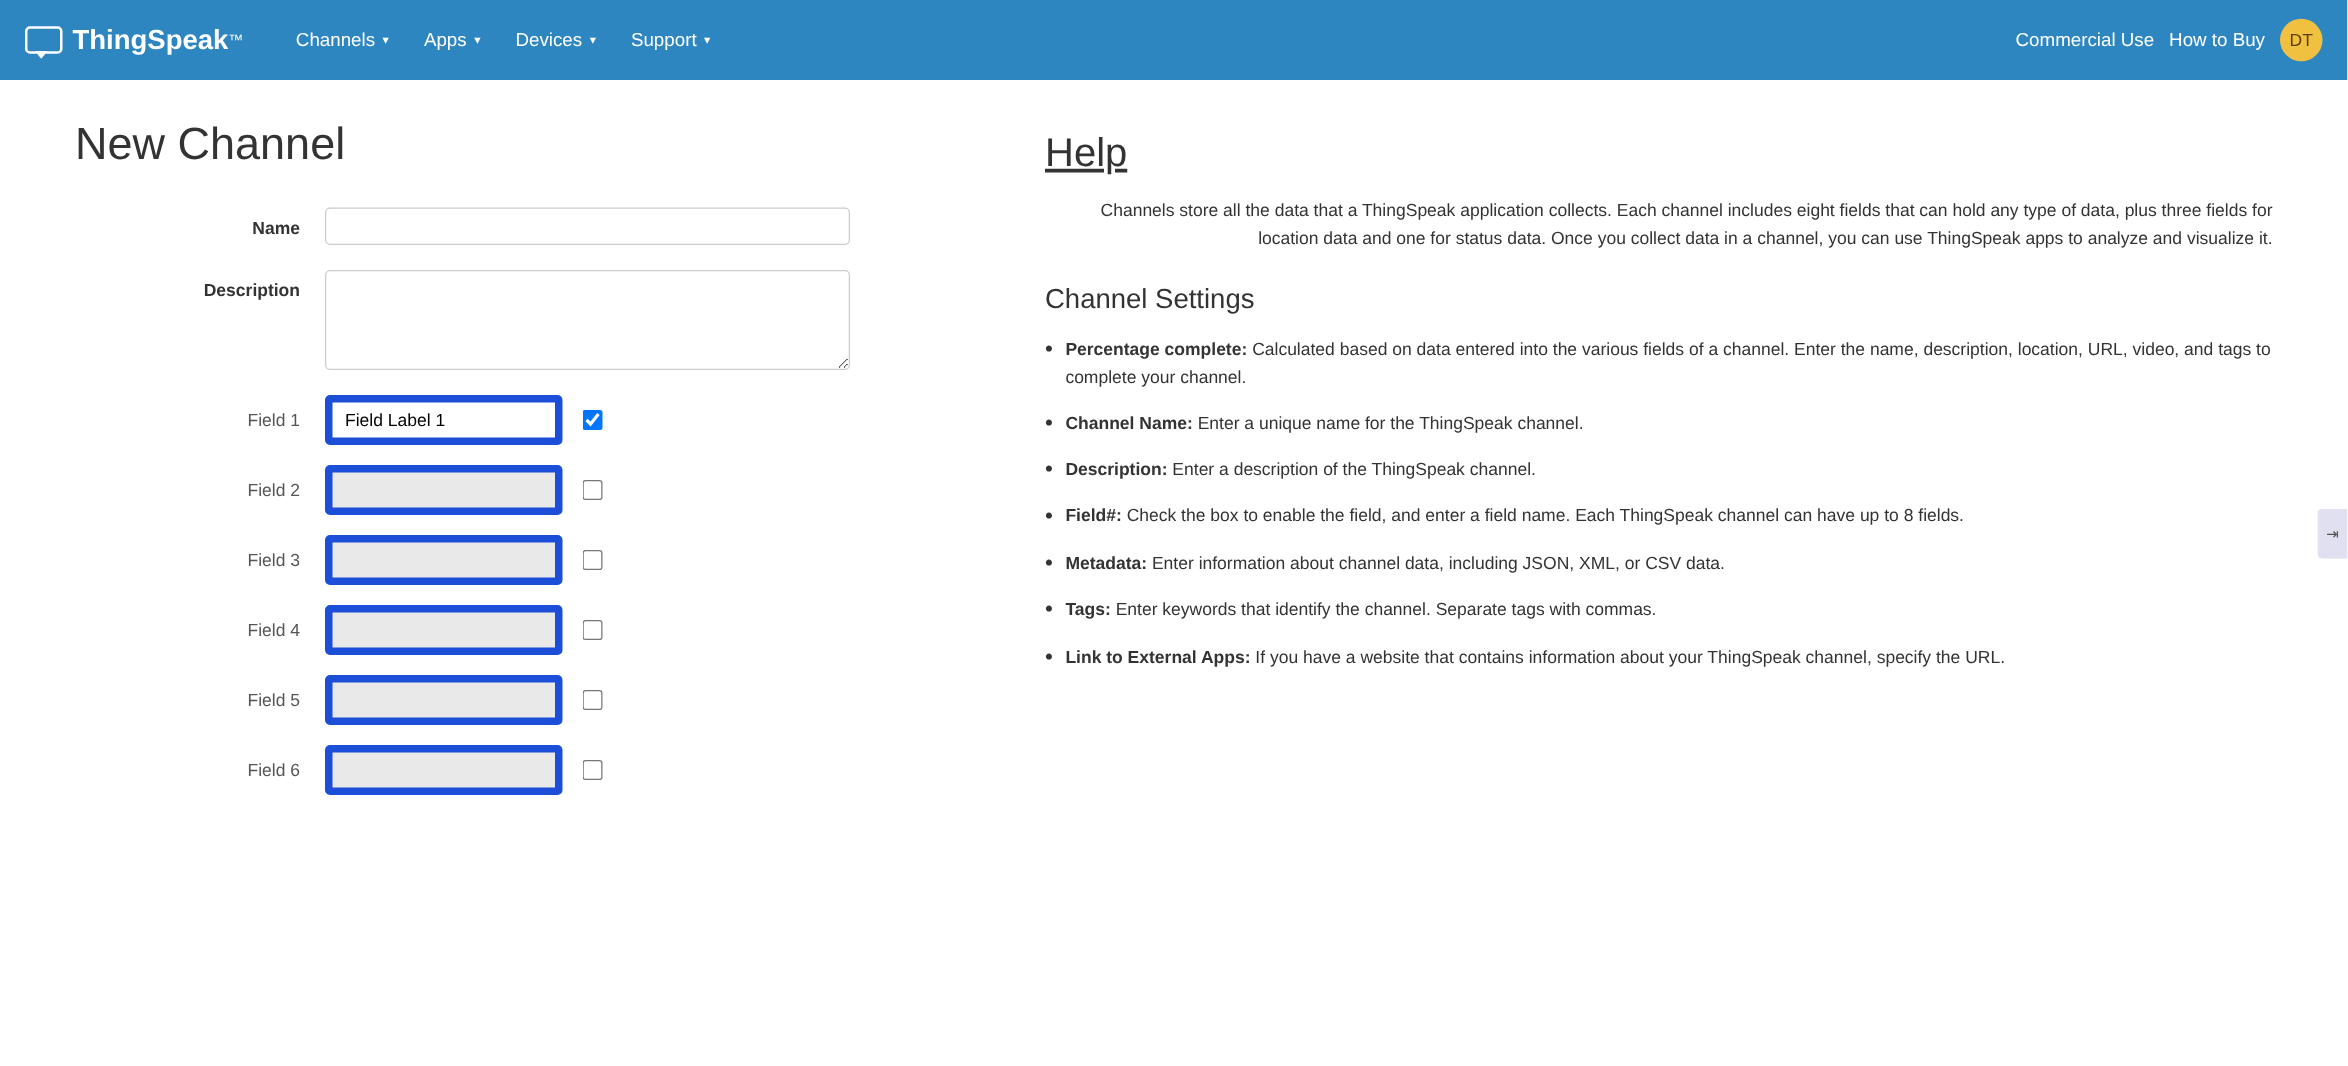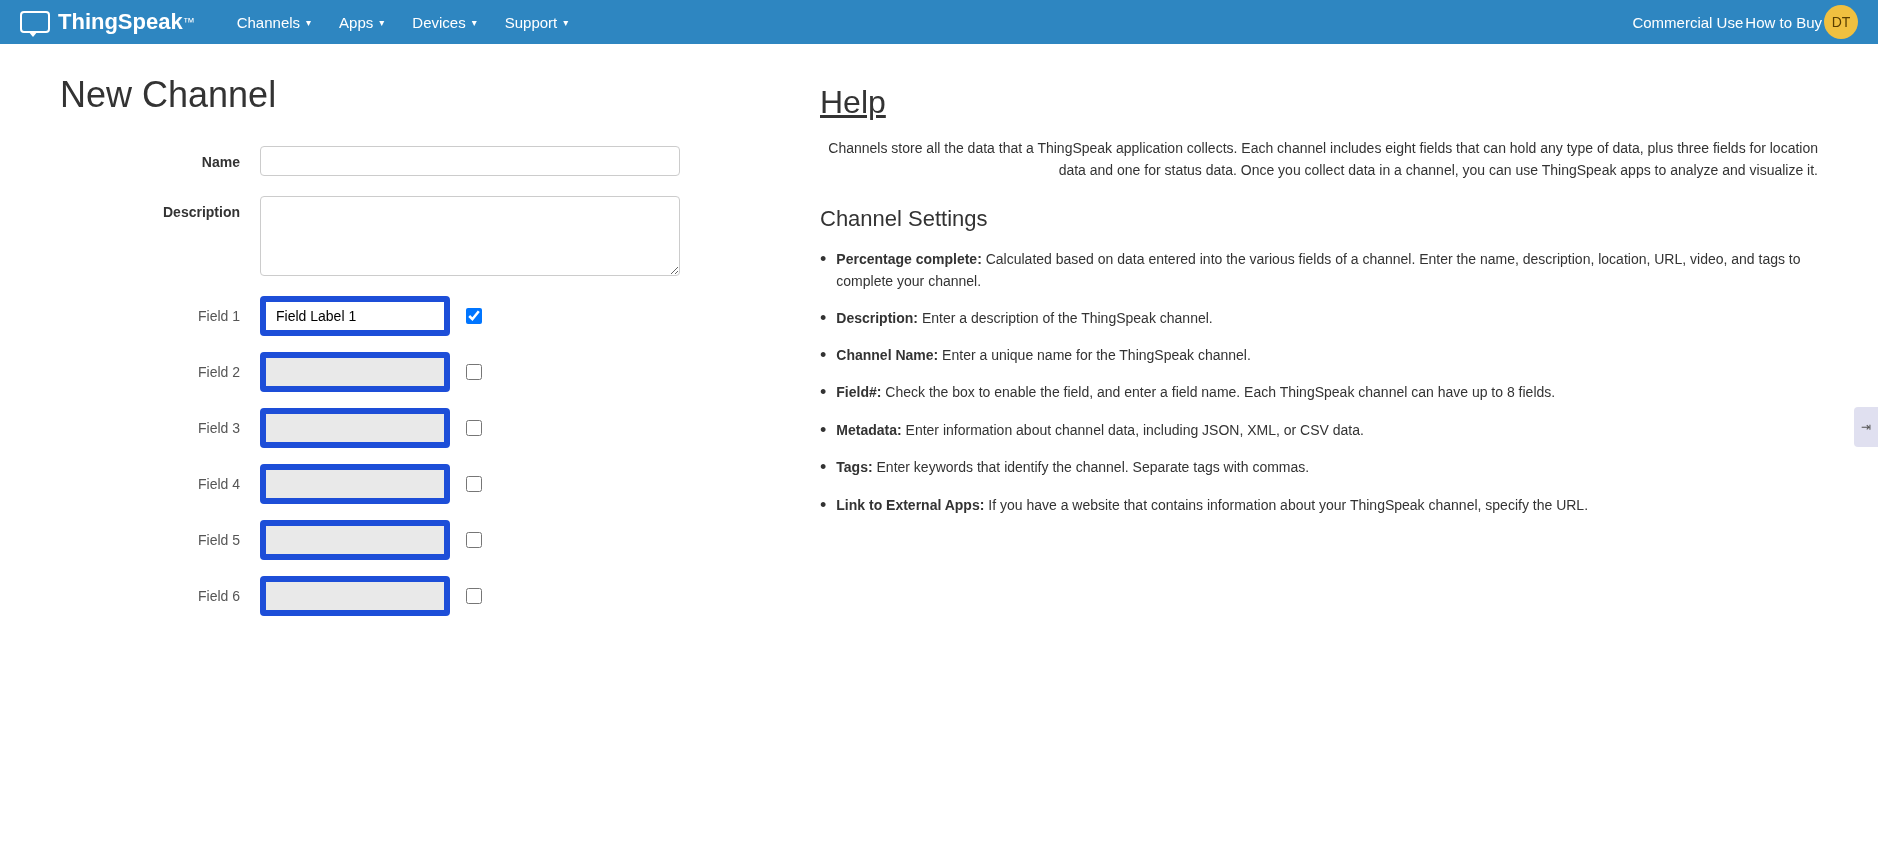--- a/index.html
+++ b/index.html
@@ -4,21 +4,21 @@
   <style>
     * { box-sizing: border-box; margin: 0; padding: 0; }
     body { font-family: -apple-system, BlinkMacSystemFont, "Segoe UI", Helvetica, Arial, sans-serif; font-size: 14px; background: #fff; color: #333; }
 
     
     .navbar {
       background-color: #2e86c1;
       padding: 14px 20px;
       display: flex;
       align-items: center;
-      height: 44px;
+      height: 64px;
     }
     .navbar-brand {
       display: flex;
       align-items: center;
       color: #fff;
       font-size: 22px;
       font-weight: bold;
       margin-right: 30px;
       text-decoration: none;
     }
@@ -65,21 +65,21 @@
       white-space: nowrap;
       text-align: center;
     }
     .nav-item .caret {
       font-size: 10px;
       margin-left: 2px;
     }
     .nav-right {
       display: flex;
       align-items: center;
-      gap: 2px;
+      gap: 12px;
     }
     .nav-right-link {
       color: #fff;
       font-size: 15px;
       cursor: pointer;
       white-space: nowrap;
     }
     .user-avatar {
       width: 34px;
       height: 34px;
@@ -91,21 +91,21 @@
       color: #5a3e00;
       font-weight: normal;
       font-size: 14px;
       cursor: pointer;
     }
 
     
     .main-content {
       display: flex;
       padding: 30px 60px;
-      gap: 60px;
+      gap: 76px;
     }
 
     
     .left-panel {
       flex: 0 0 700px;
       max-width: 700px;
     }
     .page-title {
       font-size: 36px;
       font-weight: 300;
@@ -326,24 +326,24 @@
   <div class="right-panel">
     <h2 class="help-title">Help</h2>
     <p class="help-intro">Channels store all the data that a ThingSpeak application collects. Each channel includes eight fields that can hold any type of data, plus three fields for location data and one for status data. Once you collect data in a channel, you can use ThingSpeak apps to analyze and visualize it.</p>
 
     <h3 class="help-section-title">Channel Settings</h3>
     <ul class="help-list">
       <li>
         <span><strong>Percentage complete:</strong><span> Calculated based on data entered into the various fields of a channel. Enter the name, description, location, URL, video, and tags to complete your channel.</span></span>
       </li>
       <li>
+        <span><strong>Channel Name:</strong><span> Enter a unique name for the ThingSpeak channel.</span></span>
+      </li>
+      <li>
         <span><strong>Description:</strong><span> Enter a description of the ThingSpeak channel.</span></span>
-      </li>
-      <li>
-        <span><strong>Channel Name:</strong><span> Enter a unique name for the ThingSpeak channel.</span></span>
       </li>
       <li>
         <span><strong>Field#:</strong><span> Check the box to enable the field, and enter a field name. Each ThingSpeak channel can have up to 8 fields.</span></span>
       </li>
       <li>
         <span><strong>Metadata:</strong><span> Enter information about channel data, including JSON, XML, or CSV data.</span></span>
       </li>
       <li>
         <span><strong>Tags:</strong><span> Enter keywords that identify the channel. Separate tags with commas.</span></span>
       </li>

